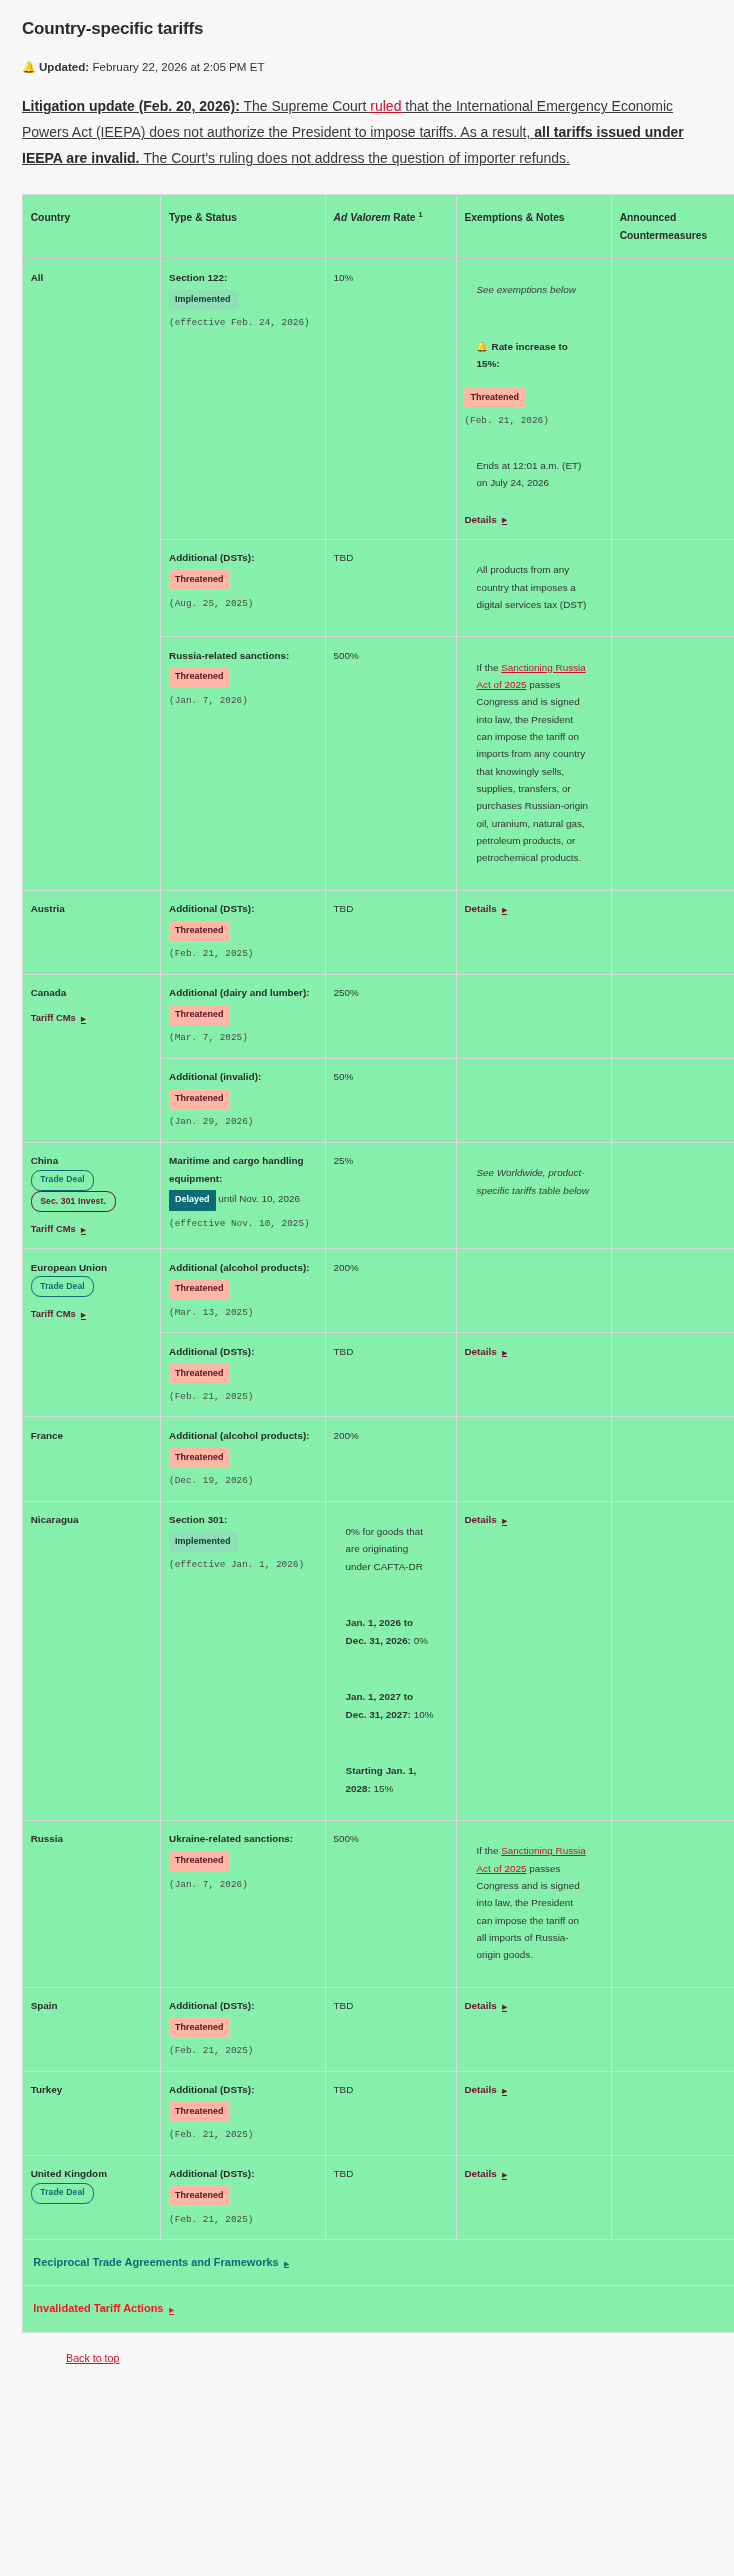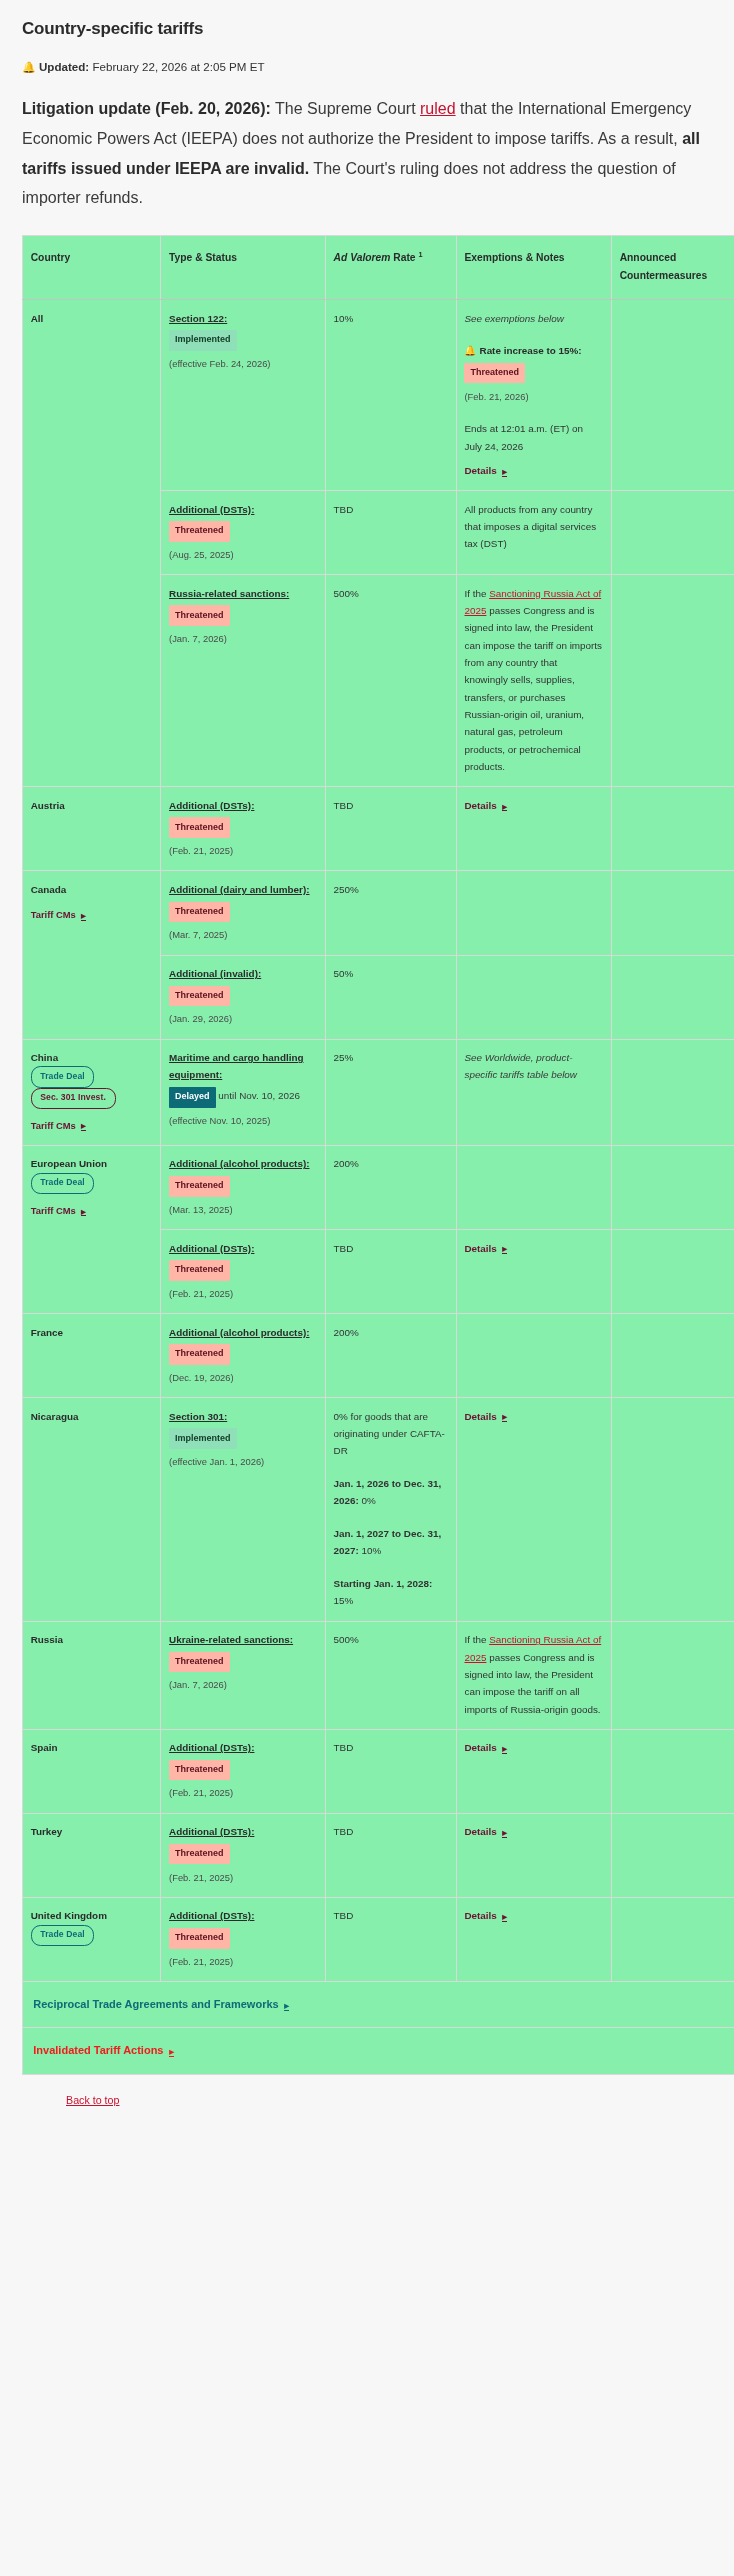--- a/index.html
+++ b/index.html
@@ -29,25 +29,26 @@
   .updated-line {
     font-size: 11.6px;
     color: #333;
     margin: 0 0 19px 0;
     line-height: 1.5;
   }
   .updated-line .bell { font-size: 11px; }
   .updated-line .lbl { font-weight: bold; }
 
   .litigation {
-    font-size: 16px;
+    font-size: 14px;
     line-height: 1.85;
     color: #3a3a3a;
     margin: 0 0 22px 0;
     max-width: 685px;
+    text-decoration: underline;
   }
   .litigation b { color: #2b2b2b; }
   a.inline-link {
     color: #c8102e;
     text-decoration: underline;
   }
 
   table.tariff-table {
     width: 719px;
     border-collapse: collapse;
@@ -113,37 +114,37 @@
   }
   .tri {
     font-size: 6.4px;
     color: #6d1233;
     vertical-align: middle;
     margin-left: 2.6px;
     border-bottom: 0.9px solid #6d1233;
     padding-bottom: 0.9px;
   }
 
-  .type-title { font-weight: bold; color: #2b2b2b; display: block; text-decoration: underline; }
+  .type-title { font-weight: bold; color: #2b2b2b; display: block; }
   .badge {
     display: inline-block;
     padding: 2.1px 6px 2.6px 6px;
     font-weight: bold;
     font-size: 9px;
     margin-top: 3.4px;
     border-radius: 0.9px;
   }
   .badge-implemented { background: #8fe0b8; color: #123a26; }
   .badge-threatened  { background: #ffb6a6; color: #5d1020; }
   .badge-delayed     { background: #0d6a77; color: #ffffff; }
-  .eff-date { display: block; margin-top: 5.1px; color: #4a4a4a; font-size: 9.4px; }
+  .eff-date { display: block; margin-top: 5.1px; color: #4a4a4a; font-size: 9.4px; font-family: Liberation Mono, monospace; }
   .after-badge { color: #3a3a3a; }
 
   .note-italic { font-style: italic; color: #3a3a3a; }
-  .note-para { margin: 0; }
+  .note-para { margin: 12px; }
   .spacer-para { height: 15.4px; }
 
   a.details-link {
     color: #6d1233;
     font-weight: bold;
     text-decoration: none;
     font-size: 9.9px;
   }
   a.act-link { color: #c8102e; text-decoration: underline; }
 

